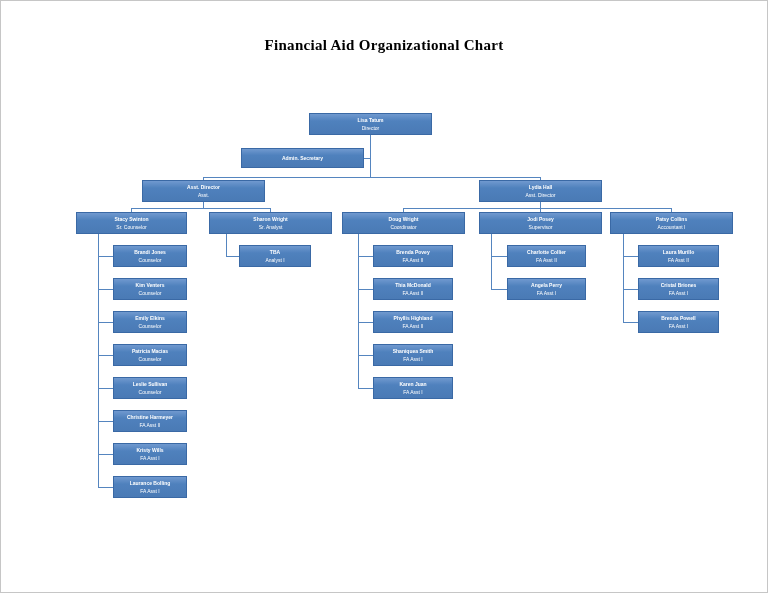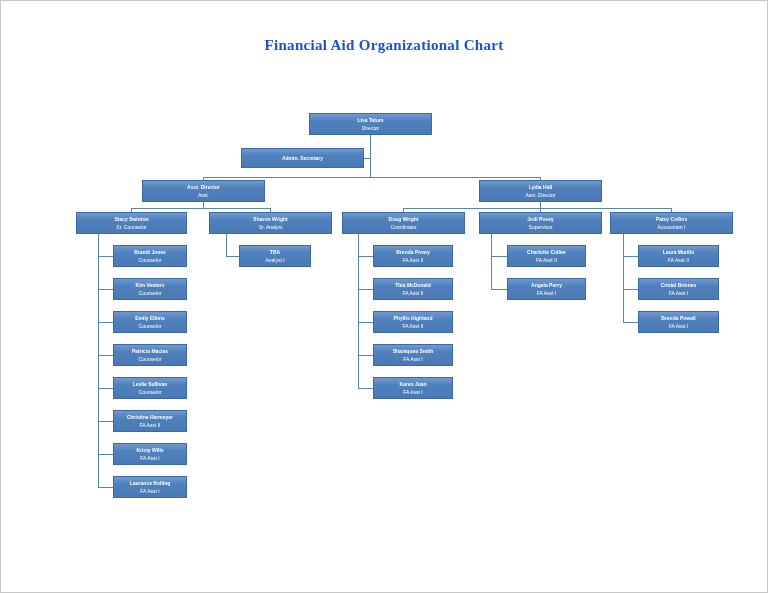--- a/index.html
+++ b/index.html
@@ -6,21 +6,21 @@
   .page {
     position:relative; width:766px; height:591px;
     border:1px solid #c6c6c6; background:#ffffff;
     font-family:"Liberation Sans", sans-serif;
     overflow:hidden;
   }
   .title {
     position:absolute; top:36px; left:0; right:0;
     text-align:center;
     font-family:"Liberation Serif", serif;
-    font-weight:bold; font-size:15px; color:#1d4ed8;
+    font-weight:bold; font-size:15px; color:#000000;
     letter-spacing:.3px;
   }
   .box {
     position:absolute; box-sizing:border-box;
     background:linear-gradient(180deg,#7099cf 0%, #4f81bd 35%, #4a7ab5 100%);
     border:1px solid #3a69a5;
     color:#ffffff; text-align:center;
     display:flex; flex-direction:column; justify-content:center;
     gap:2px;
   }

